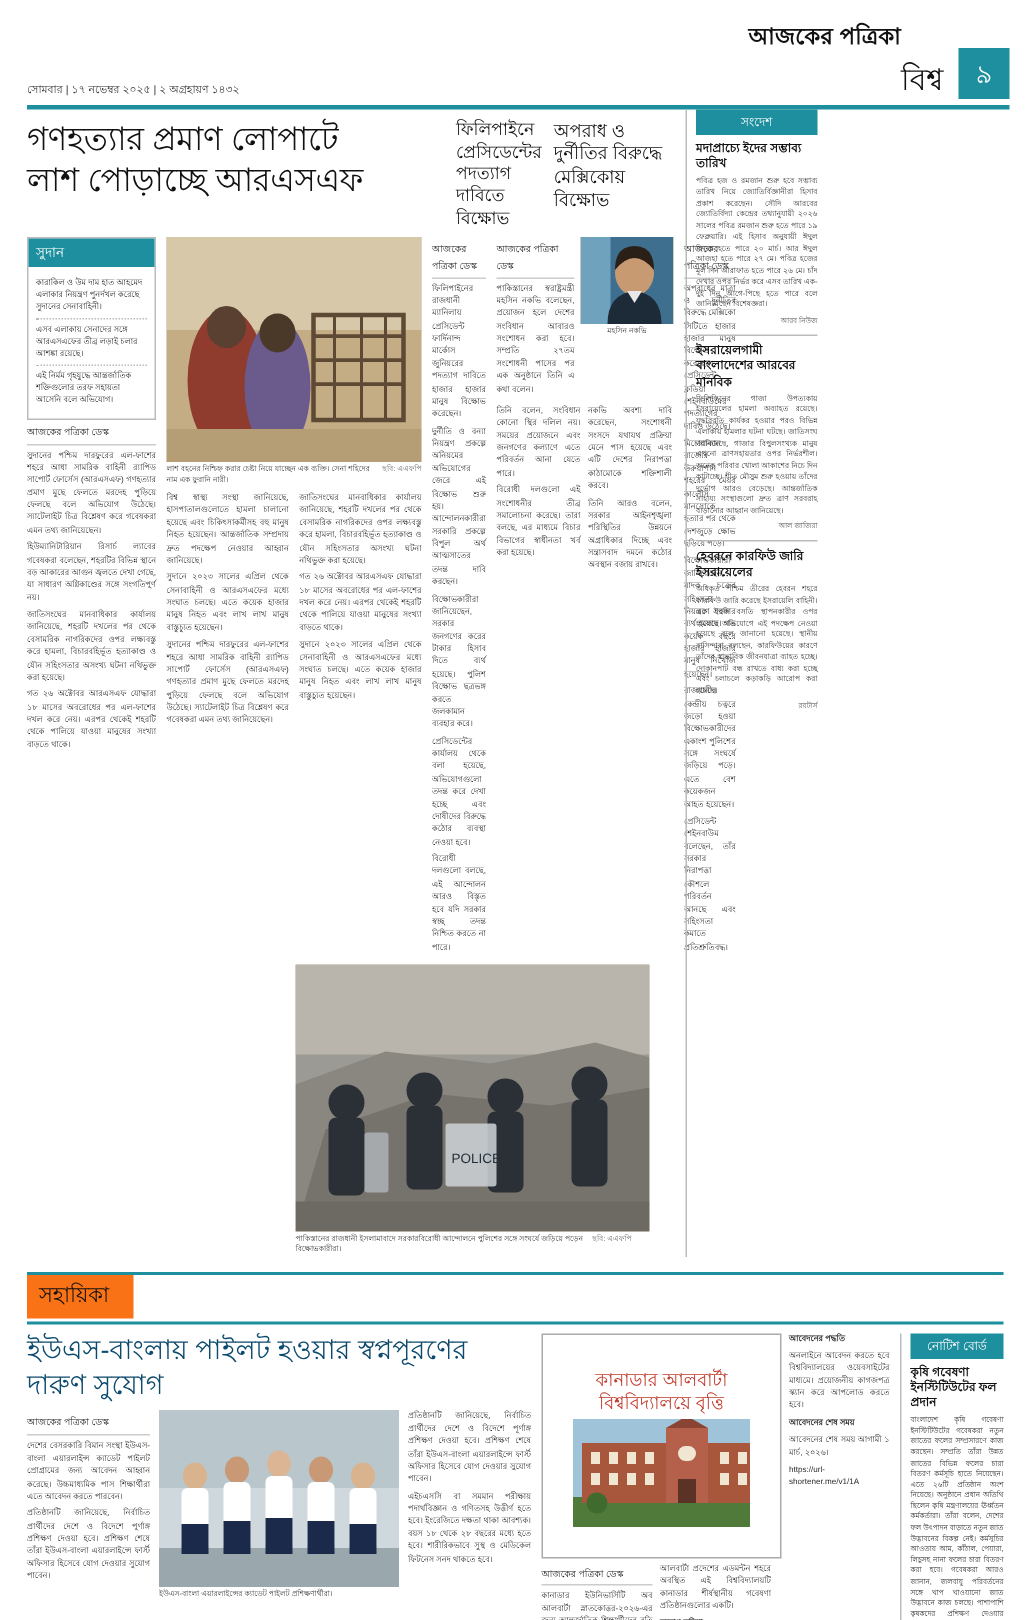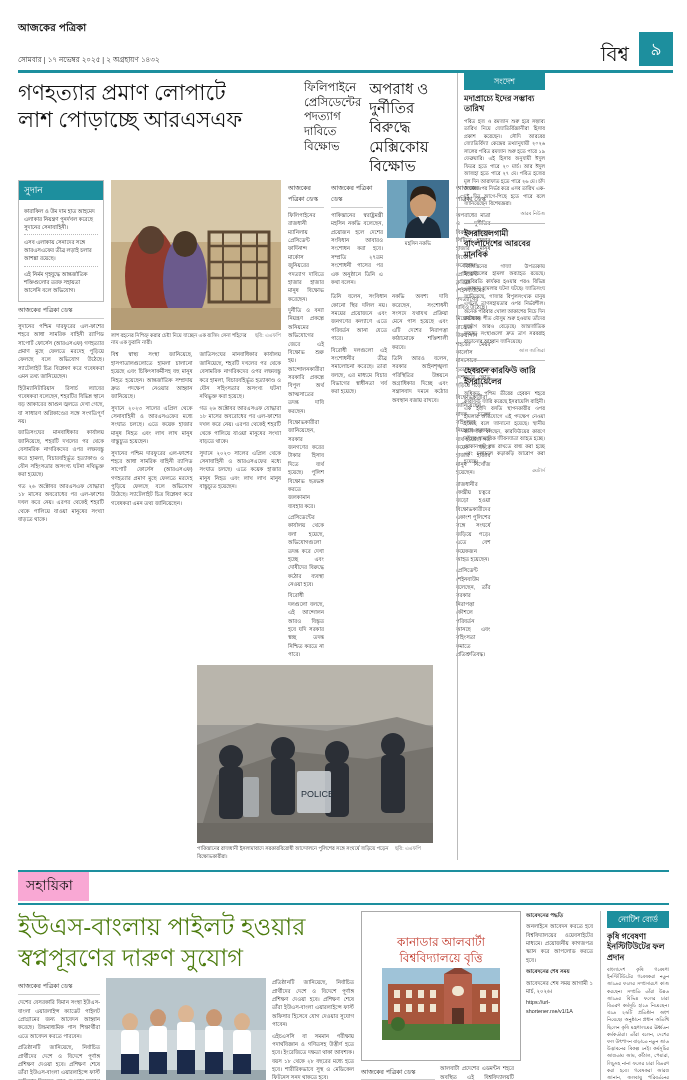--- a/index.html
+++ b/index.html
@@ -7,21 +7,21 @@
     width: 687px; height: 1080px;
     background: #ffffff;
     font-family: "Liberation Sans", sans-serif;
     overflow: hidden;
   }
   .page { position: relative; width: 687px; height: 1080px; background: #fff; padding: 0; }
 
   
   .masthead { display: flex; align-items: flex-end; padding: 34px 14px 0 18px; height: 66px; }
   .mh-left { flex: 1; }
-  .mh-brand { font-size: 10px; font-weight: bold; color: #111; letter-spacing: .2px; }
+  .mh-brand { font-size: 15px; font-weight: bold; color: #111; letter-spacing: .2px; text-align: right; }
   .mh-date { font-size: 7.2px; color: #333; margin-top: 17px; }
   .mh-right { display: flex; align-items: flex-end; height: 34px; }
   .mh-section { font-size: 20px; color: #111; padding: 0 10px 2px 0; line-height: 1; }
   .mh-pageno {
     background: #1d8f9e; color: #fff; width: 34px; height: 34px;
     display: flex; align-items: center; justify-content: center;
     font-size: 17px; line-height: 1;
   }
   .rule-main { height: 3px; background: #1d8f9e; margin: 4px 14px 0 18px; }
 
@@ -29,21 +29,21 @@
   .body-wrap { display: flex; padding: 0 14px 0 18px; gap: 7px; }
   .zone-main { width: 432px; }
   .zone-side { width: 88px; border-left: 1px solid #bbb; padding-left: 6px; }
 
   
   .hl-row { display: flex; gap: 7px; margin-top: 7px; }
   .hl-lead { width: 246px; font-size: 21.5px; line-height: 1.24; color: #111; letter-spacing: -.2px; }
   .hl-phil { width: 62px; font-size: 11.5px; line-height: 1.28; color: #111; margin-left: 48px; }
   .hl-const { width: 118px; }
   .hl-const-t { font-size: 12.5px; line-height: 1.3; color: #111; }
-  .hl-mex { width: 86px; font-size: 15px; line-height: 1.28; color: #111; font-family: Liberation Serif, serif; }
+  .hl-mex { width: 86px; font-size: 12px; line-height: 1.28; color: #111; }
 
   .subhead-bar {
     background: #1d8f9e; color: #fff; font-size: 7px; text-align: center;
     padding: 2px 0; margin-top: 4px;
   }
   .byline { font-size: 6.2px; color: #222; margin: 3px 0 3px 0; border-bottom: 1px solid #ccc; padding-bottom: 2px; }
 
   
   .ttext { font-size: 5.4px; line-height: 1.55; color: #2a2a2a; text-align: justify; }
   .ttext p { margin-bottom: 3px; }
@@ -66,26 +66,26 @@
 
   
   .side-title { background: #1d8f9e; color: #fff; font-size: 8px; text-align: center; padding: 2px 0; }
   .side-head { font-size: 8px; line-height: 1.3; color: #111; margin: 4px 0 3px; font-weight: bold; }
   .side-text { font-size: 5px; line-height: 1.5; color: #2b2b2b; text-align: justify; }
   .side-src { font-size: 4.8px; color: #555; text-align: right; margin-top: 2px; }
   .side-sep { height: 1px; background: #bbb; margin: 5px 0; }
 
   
   .soh-wrap { margin: 10px 18px 0 18px; border-top: 2px solid #1d8f9e; }
-  .soh-tab { display: inline-block; background: #f9a8d4; color: #111; font-size: 14px; padding: 2px 16px 3px 8px; }
+  .soh-tab { display: inline-block; background: #f97316; color: #111; font-size: 14px; padding: 2px 16px 3px 8px; }
   .soh-rule { height: 2px; background: #1d8f9e; margin-top: 2px; }
   .soh-body { display: flex; gap: 7px; padding-top: 6px; }
   .soh-left { width: 336px; }
   .soh-mid { width: 232px; }
-  .soh-head { font-size: 24px; line-height: 1.3; color: #4d7c0f; margin-bottom: 5px; }
+  .soh-head { font-size: 18px; line-height: 1.3; color: #0c4a6e; margin-bottom: 5px; }
 
   .ph-pilot { width: 160px; height: 118px; }
   .ad-box { border: 1px solid #aaa; padding: 20px; }
   .ad-title { color: #c0392b; font-size: 12px; line-height: 1.3; text-align: center; padding: 3px 0 2px; }
   .ph-univ { width: 100%; height: 72px; }
 
   .notice-col { width: 88px; }
   .nb-text { font-size: 4.8px; line-height: 1.5; color: #2b2b2b; text-align: justify; }
 </style>
 </head>

